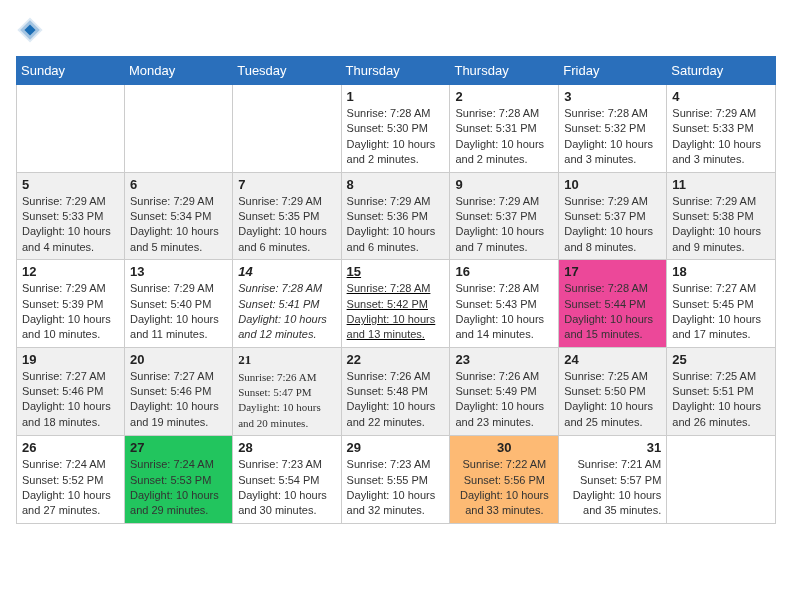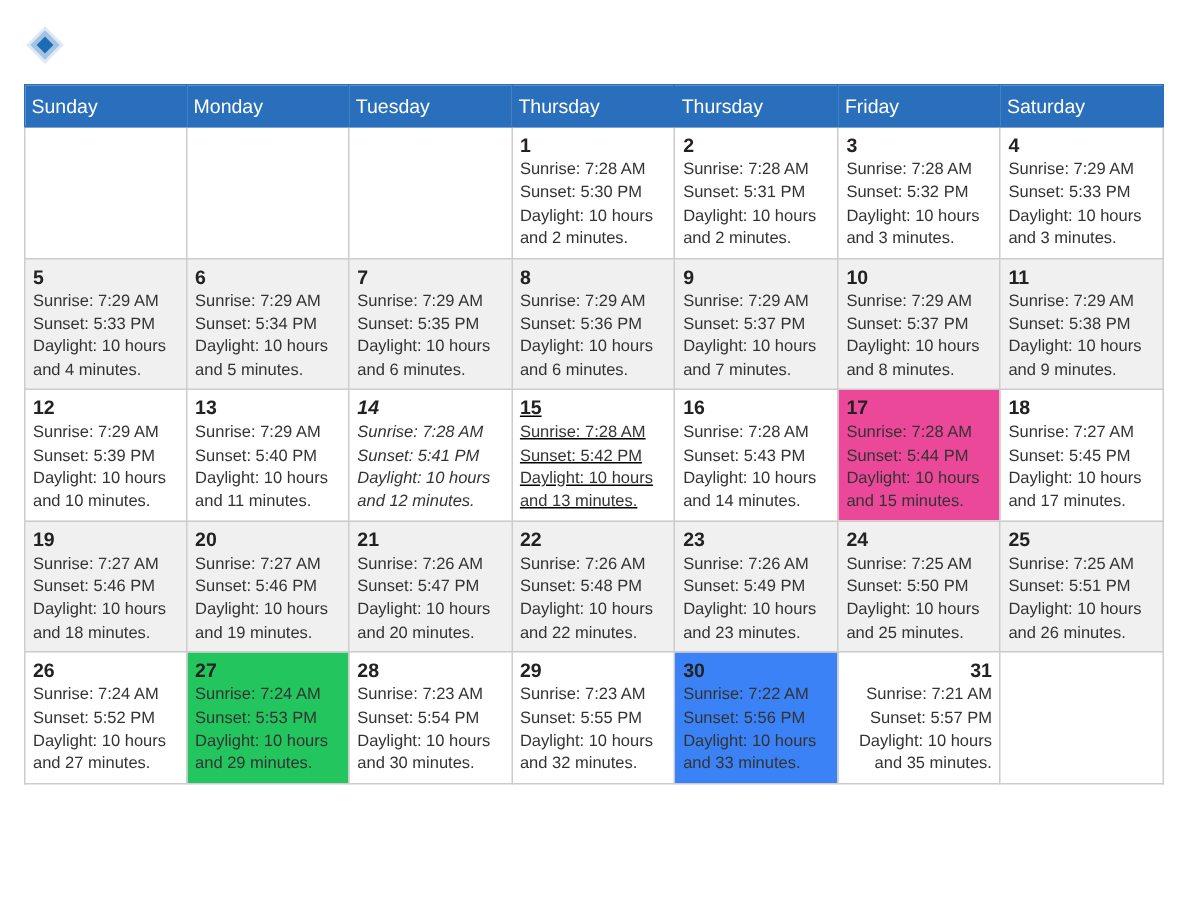--- a/index.html
+++ b/index.html
@@ -267,21 +267,21 @@
 Daylight: 10 hours
 and 18 minutes.</div>
         </td>
         <td style="background: rgb(240, 240, 240);">
           <div class="day-num">20</div>
           <div class="day-info" style="white-space: pre-line;">Sunrise: 7:27 AM
 Sunset: 5:46 PM
 Daylight: 10 hours
 and 19 minutes.</div>
         </td>
-        <td style="background: rgb(240, 240, 240);">
+        <td style="background: rgb(240, 240, 240); font-family: Liberation Serif, serif;">
           <div class="day-num">21</div>
           <div class="day-info" style="white-space: pre-line;">Sunrise: 7:26 AM
 Sunset: 5:47 PM
 Daylight: 10 hours
 and 20 minutes.</div>
         </td>
         <td style="background: rgb(240, 240, 240);">
           <div class="day-num">22</div>
           <div class="day-info" style="white-space: pre-line;">Sunrise: 7:26 AM
 Sunset: 5:48 PM
@@ -332,21 +332,21 @@
 Daylight: 10 hours
 and 30 minutes.</div>
         </td>
         <td style="background: rgb(255, 255, 255);">
           <div class="day-num">29</div>
           <div class="day-info" style="white-space: pre-line;">Sunrise: 7:23 AM
 Sunset: 5:55 PM
 Daylight: 10 hours
 and 32 minutes.</div>
         </td>
-        <td style="background: #3b82f6;">
+        <td style="background: #fdba74; text-align: center;">
           <div class="day-num">30</div>
           <div class="day-info" style="white-space: pre-line;">Sunrise: 7:22 AM
 Sunset: 5:56 PM
 Daylight: 10 hours
 and 33 minutes.</div>
         </td>
         <td style="background: rgb(255, 255, 255); text-align: right;">
           <div class="day-num">31</div>
           <div class="day-info" style="white-space: pre-line;">Sunrise: 7:21 AM
 Sunset: 5:57 PM

